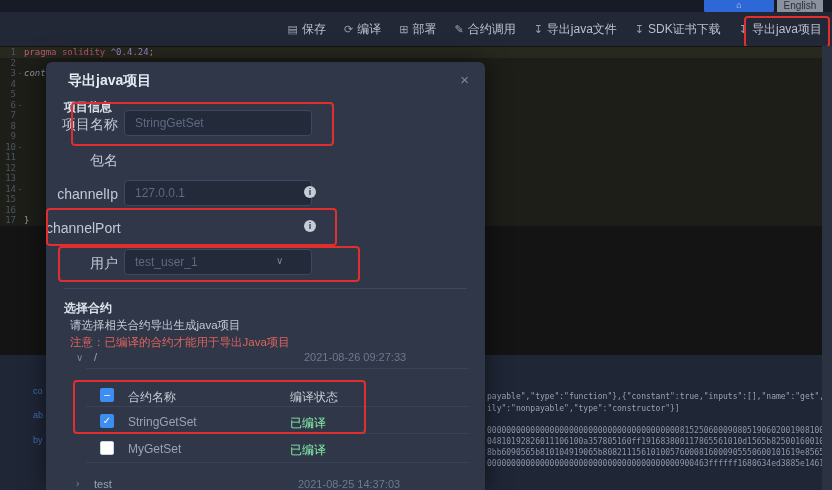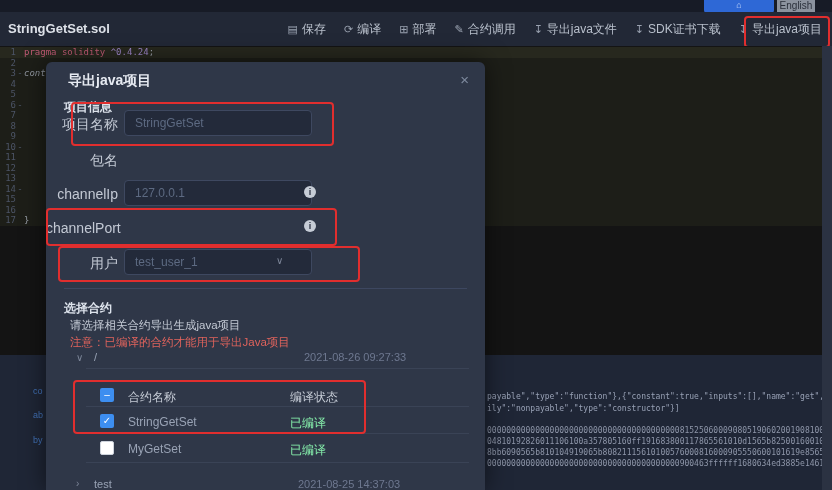--- a/index.html
+++ b/index.html
@@ -3,21 +3,21 @@
 <meta charset="utf-8">
 <style>
   html,body{margin:0;padding:0;background:#0b0d12;}
   #stage{position:relative;width:832px;height:490px;overflow:hidden;background:#141414;
          font-family:"Liberation Sans",sans-serif;-webkit-font-smoothing:antialiased;}
   .abs{position:absolute;}
   
   #top-sliver{left:0;top:0;width:832px;height:12px;background:#171b26;}
   #blue-btn{left:704px;top:0;width:70px;height:13px;background:#2e68d6;border-radius:0 0 3px 3px;
             color:#cfe0ff;font-size:9px;text-align:center;line-height:11px;}
-  #english-btn{left:777px;top:0;width:38px;height:12px;background:#8b929e;color:#2a2f3a;
+  #english-btn{left:777px;top:0;width:46px;height:12px;background:#8b929e;color:#2a2f3a;
                font-size:10px;text-align:center;line-height:11px;}
   
   #titlebar{left:0;top:12px;width:832px;height:34px;background:#222836;}
   #filename{left:8px;top:12px;height:34px;line-height:34px;font-size:13px;font-weight:bold;color:#dde1e8;}
   #toolbar{right:10px;top:12px;height:34px;display:flex;gap:18px;align-items:center;color:#b9c0cc;font-size:12px;}
   .tool{display:flex;align-items:center;gap:4px;cursor:pointer;white-space:nowrap;}
   .tool .ticon{color:#9aa2b0;font-size:11px;}
   #toolbar-redbox{left:744px;top:16px;width:82px;height:28px;border:2px solid #e12e2e;border-radius:4px;pointer-events:none;}
   
   #editor{left:0;top:46px;width:822px;height:309px;background:#141414;overflow:hidden;}
@@ -63,21 +63,20 @@
 
 <div id="stage">
 
   <div class="abs" id="top-sliver"></div>
   <div class="abs" id="blue-btn">
     <span>⌂</span>
   </div>
   <div class="abs" id="english-btn">English</div>
 
   <div class="abs" id="titlebar"></div>
-  <div class="abs" id="filename">StringGetSet.sol</div>
   <div class="abs" id="toolbar">
     <span class="tool">
       <span class="ticon">▤</span>
       <span>保存</span>
     </span>
     <span class="tool">
       <span class="ticon">⟳</span>
       <span>编译</span>
     </span>
     <span class="tool">

